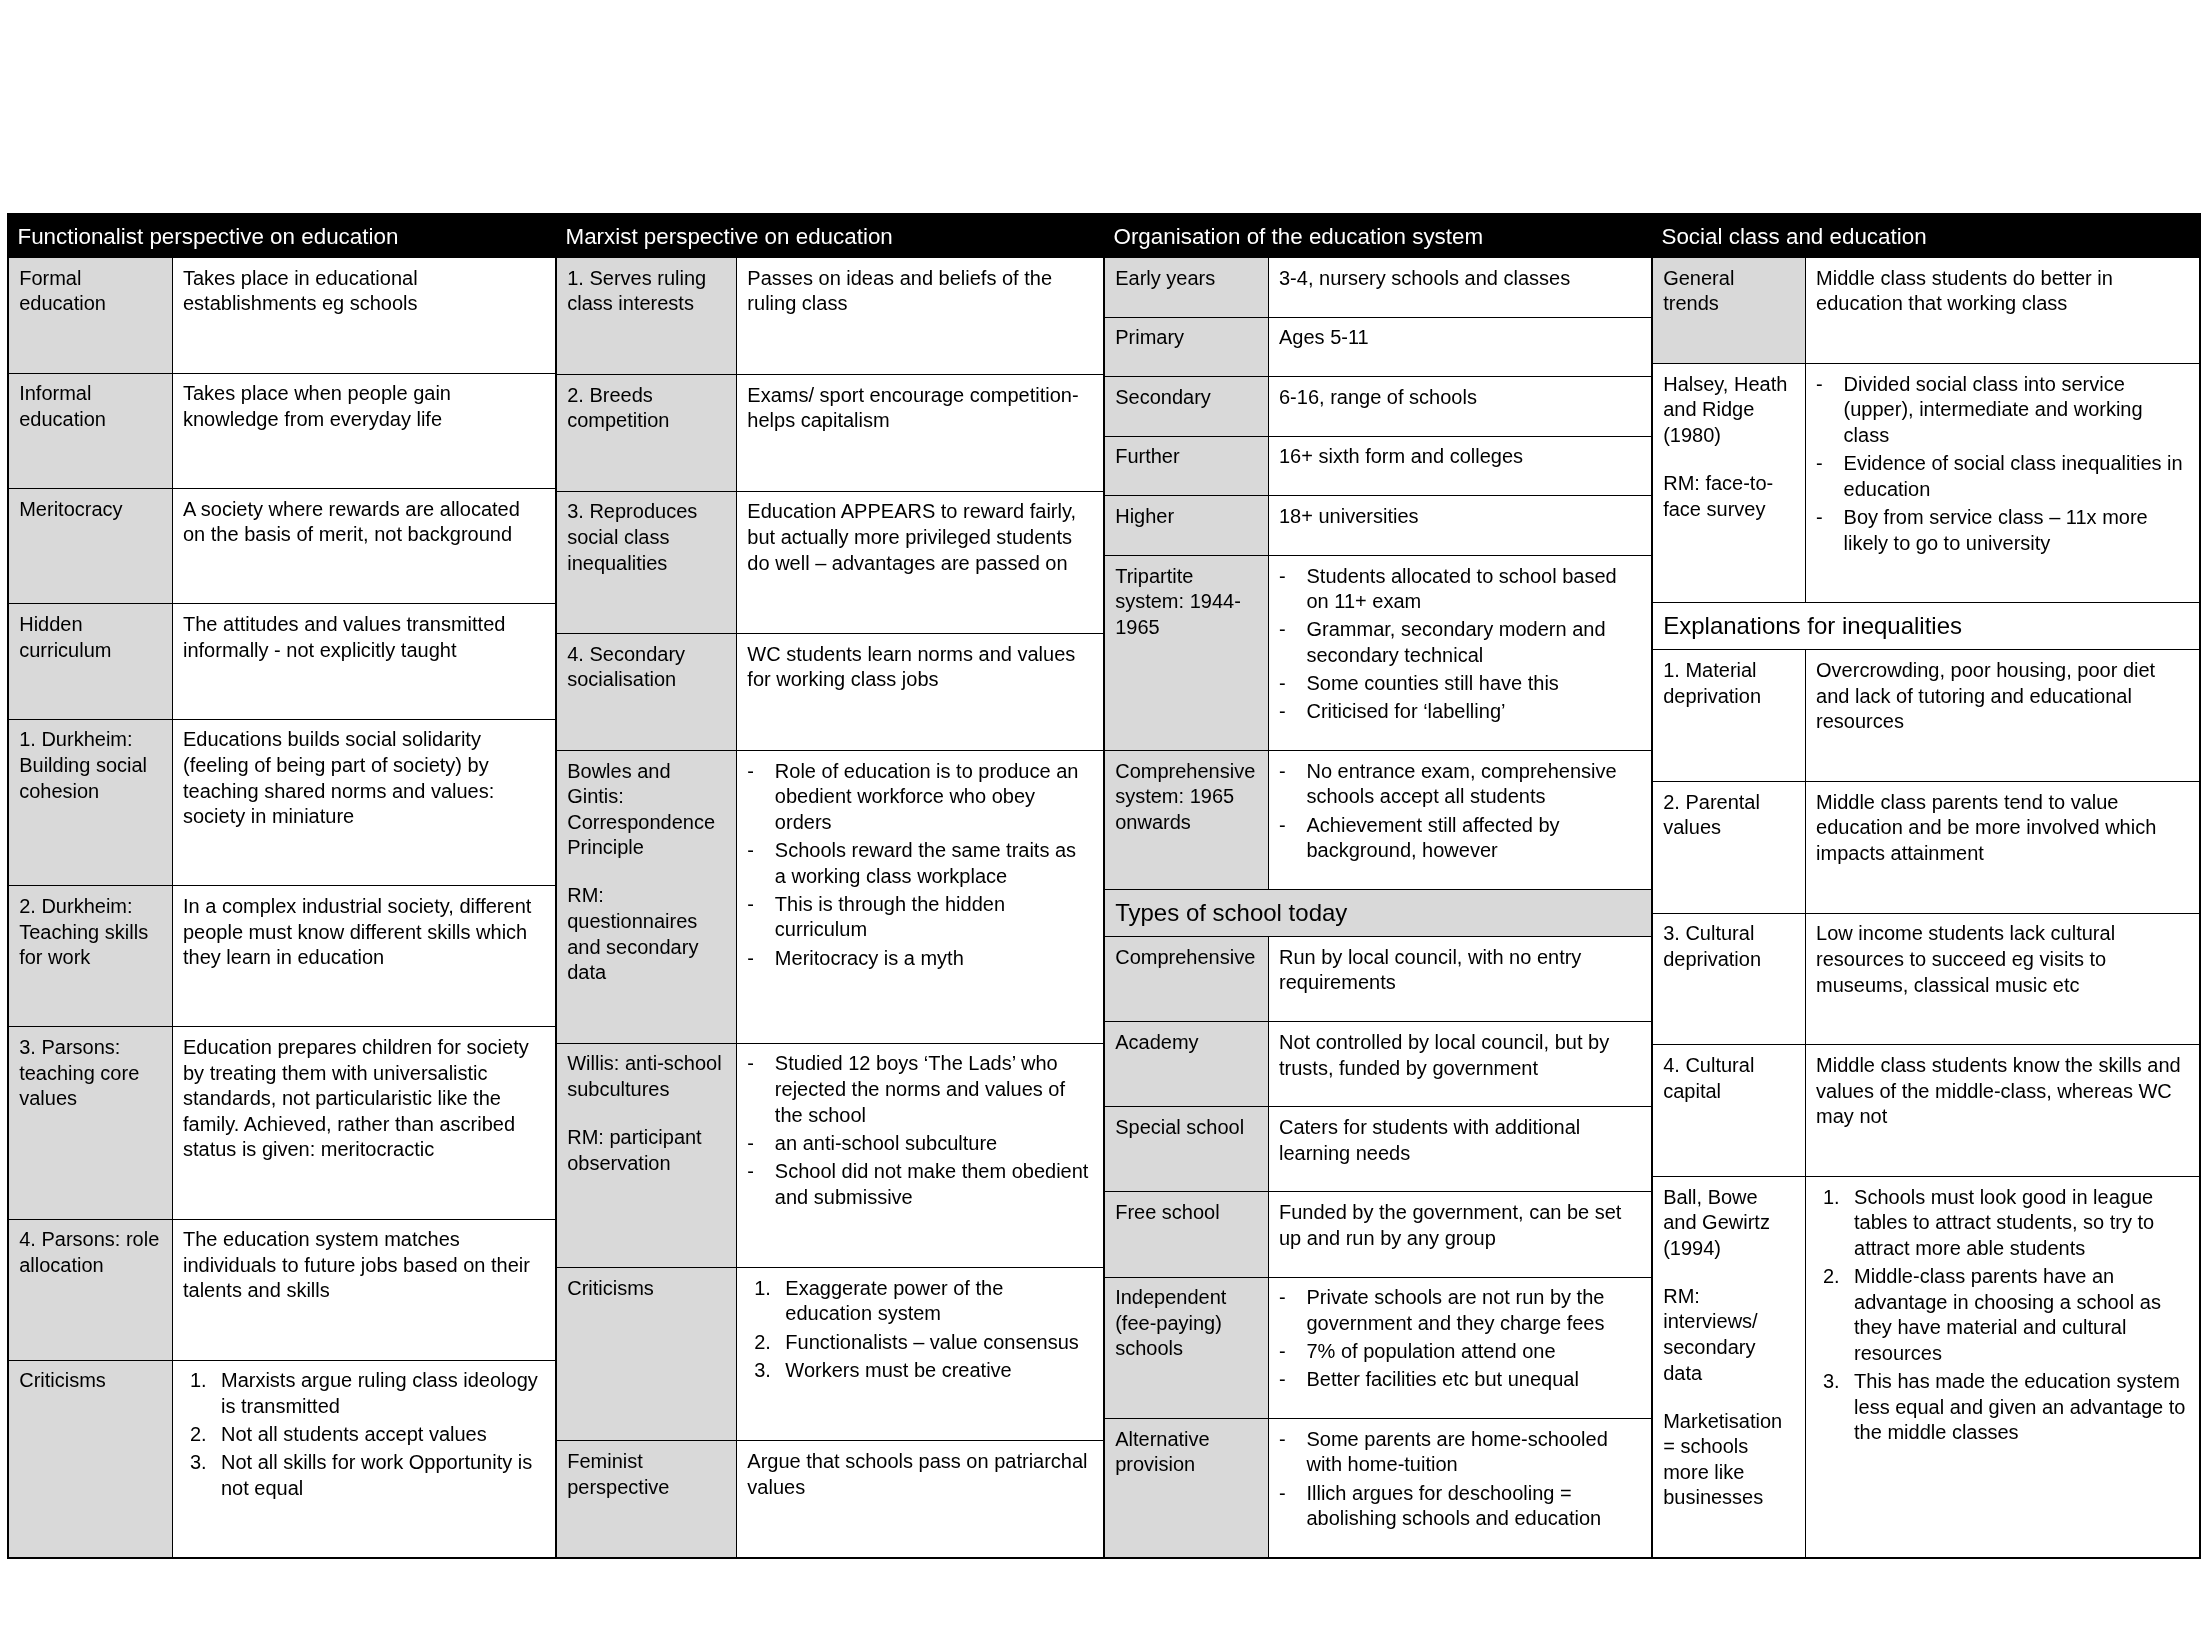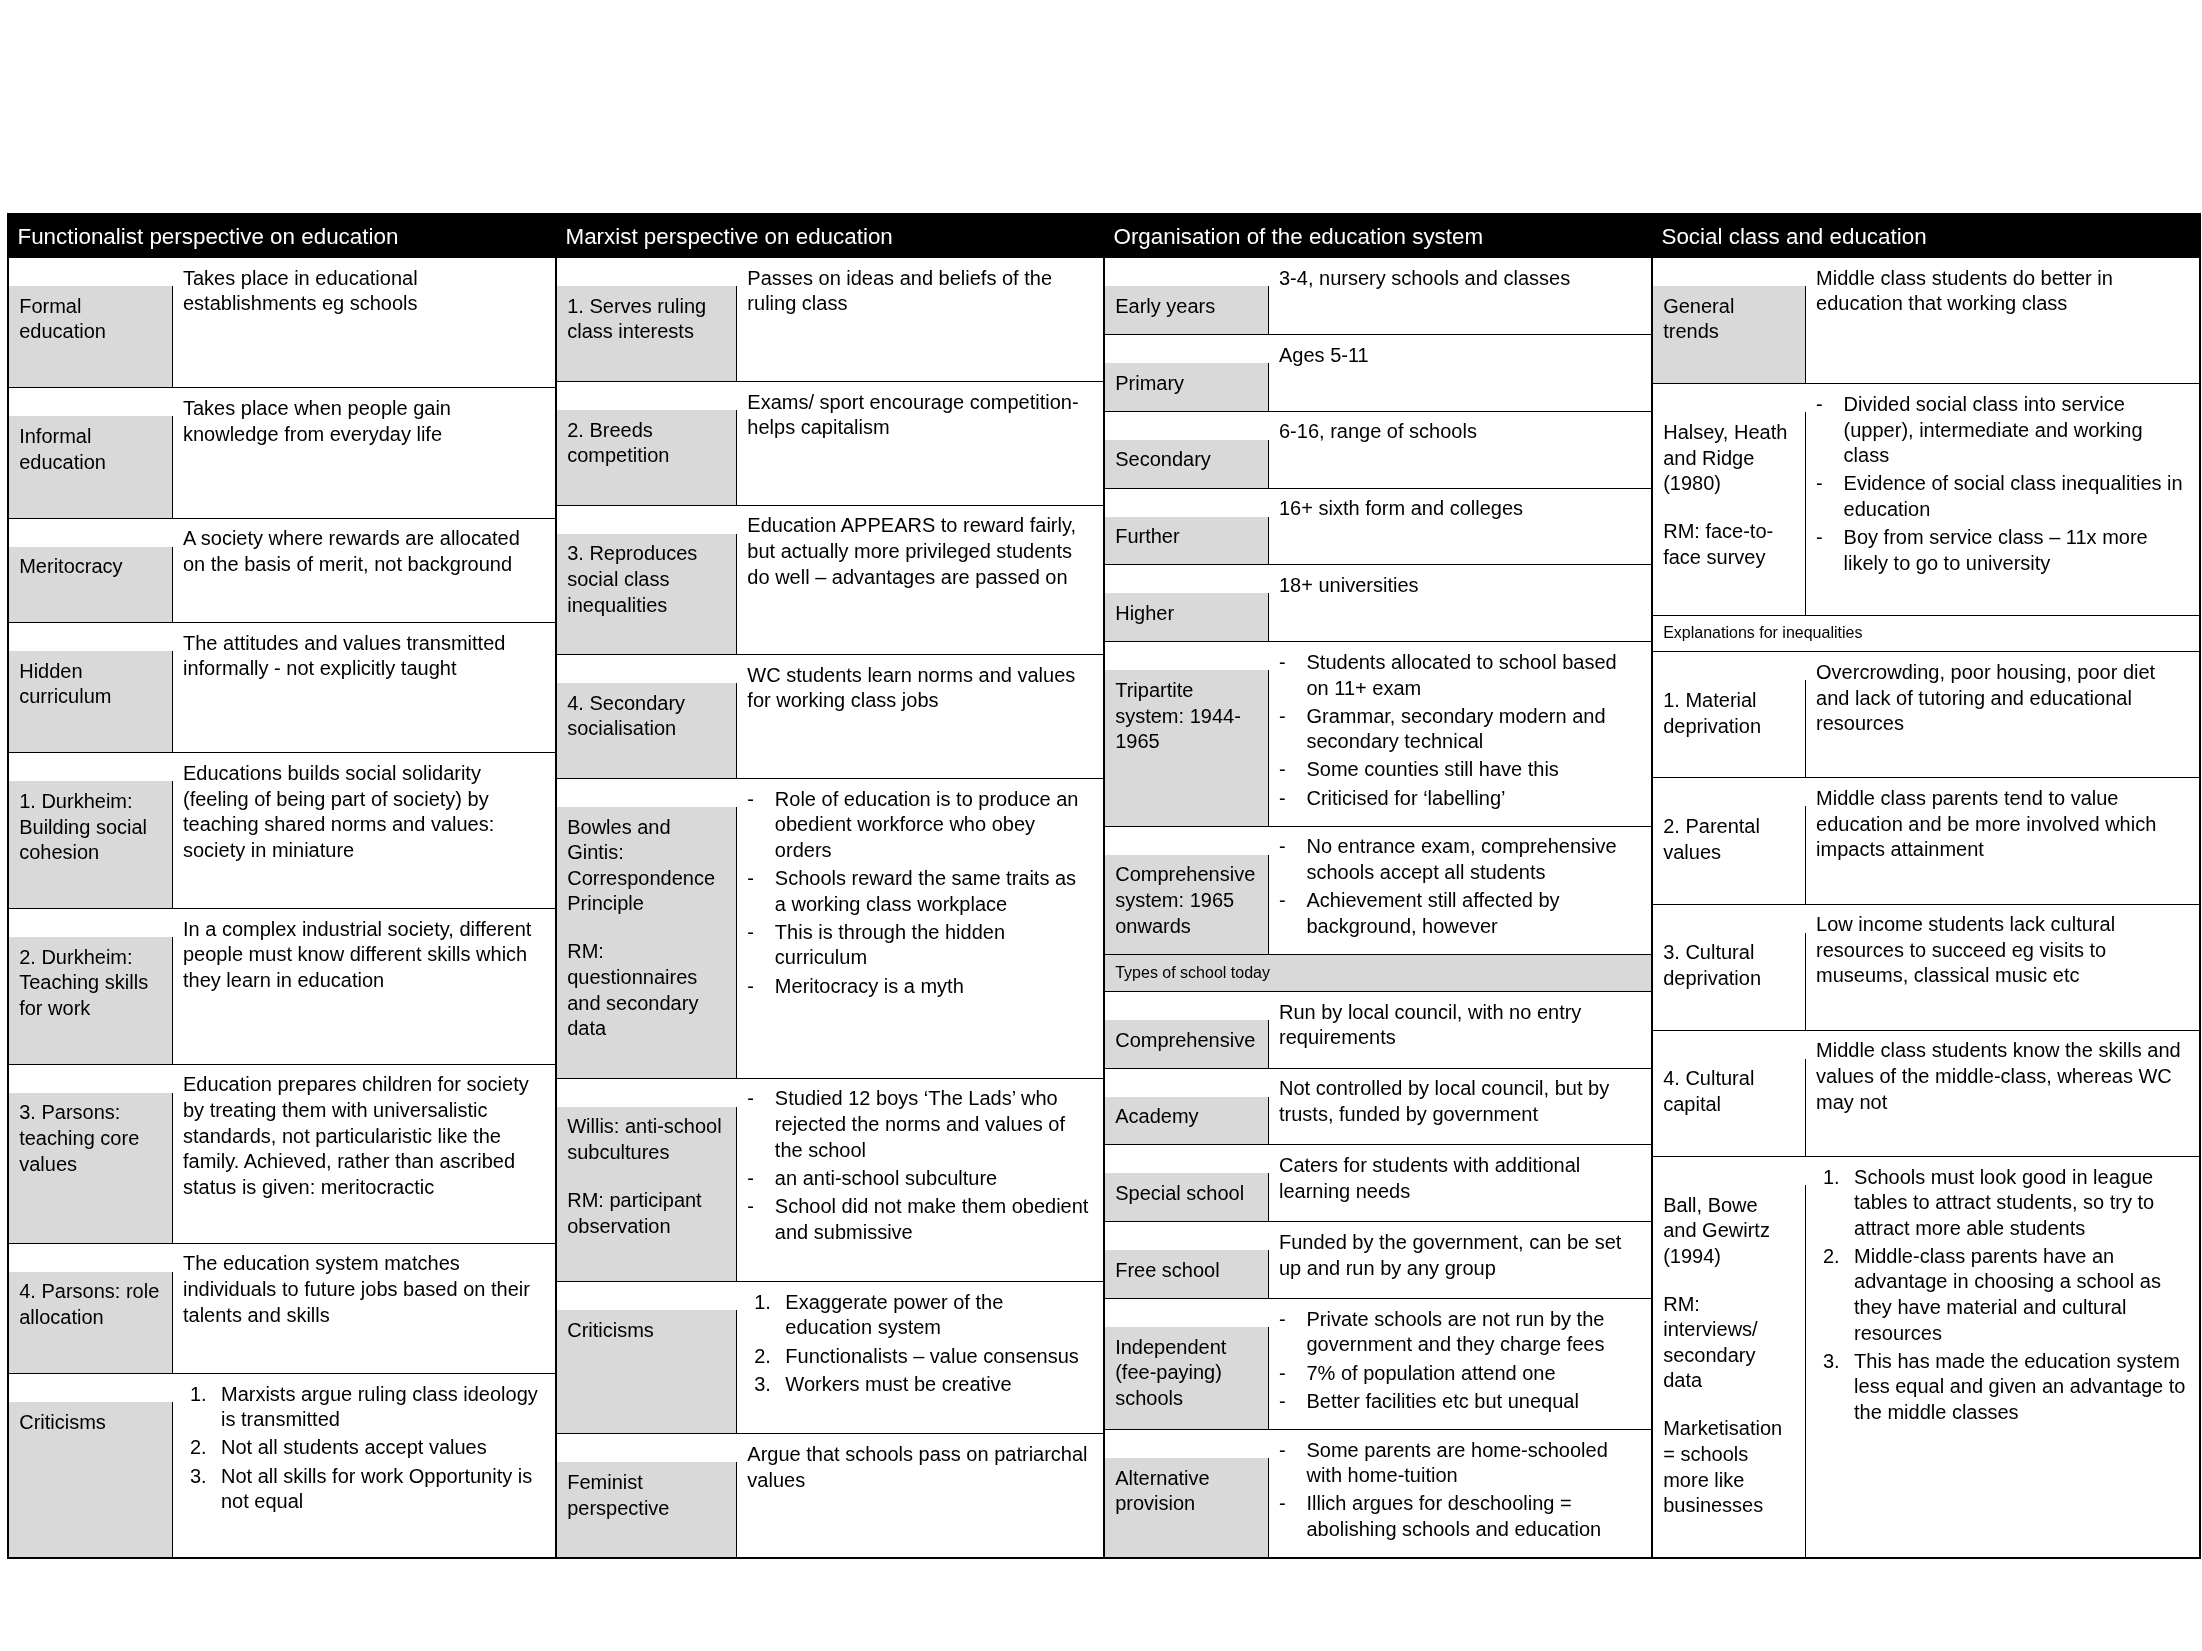--- a/index.html
+++ b/index.html
@@ -14,25 +14,25 @@
   .col:last-child { border-right:none; }
 
   .col-header {
     flex:0 0 auto; background:var(--header-bg,#000); color:var(--header-fg,#fff);
     font-size:22.4px; padding:8.6px 12px 7.7px 8.6px; line-height:1.2;
   }
 
   .row { display:flex; flex:1 1 auto; border-bottom:1.7px solid #000; align-items:stretch; }
   .row:last-child { border-bottom:none; }
 
-  .row.section { flex:0 0 auto; display:block; padding:7.7px 10.3px; font-size:16px; line-height:1.28; }
+  .row.section { flex:0 0 auto; display:block; padding:7.7px 10.3px; font-size:24px; line-height:1.28; }
   .row.section.shaded { background:var(--shaded,#d9d9d9); }
 
   .cell { padding:7.7px 10.3px; font-size:20px; line-height:1.28; overflow-wrap:break-word; }
-  .term { flex:0 0 30%; border-right:1.7px solid #000;margin-top:28px; }
+  .term { flex:0 0 30%; border-right:1.7px solid #000; }
   .term.shaded { background:var(--shaded,#d9d9d9); }
   .def { flex:1 1 auto; min-width:0; }
 
   .col:nth-child(1) .term { flex-basis:30%; }
   .col:nth-child(2) .term { flex-basis:33%; }
   .col:nth-child(3) .term { flex-basis:30%; }
   .col:nth-child(4) .term { flex-basis:28%; }
 
   .term-par + .term-par { margin-top:22.4px; }
 

